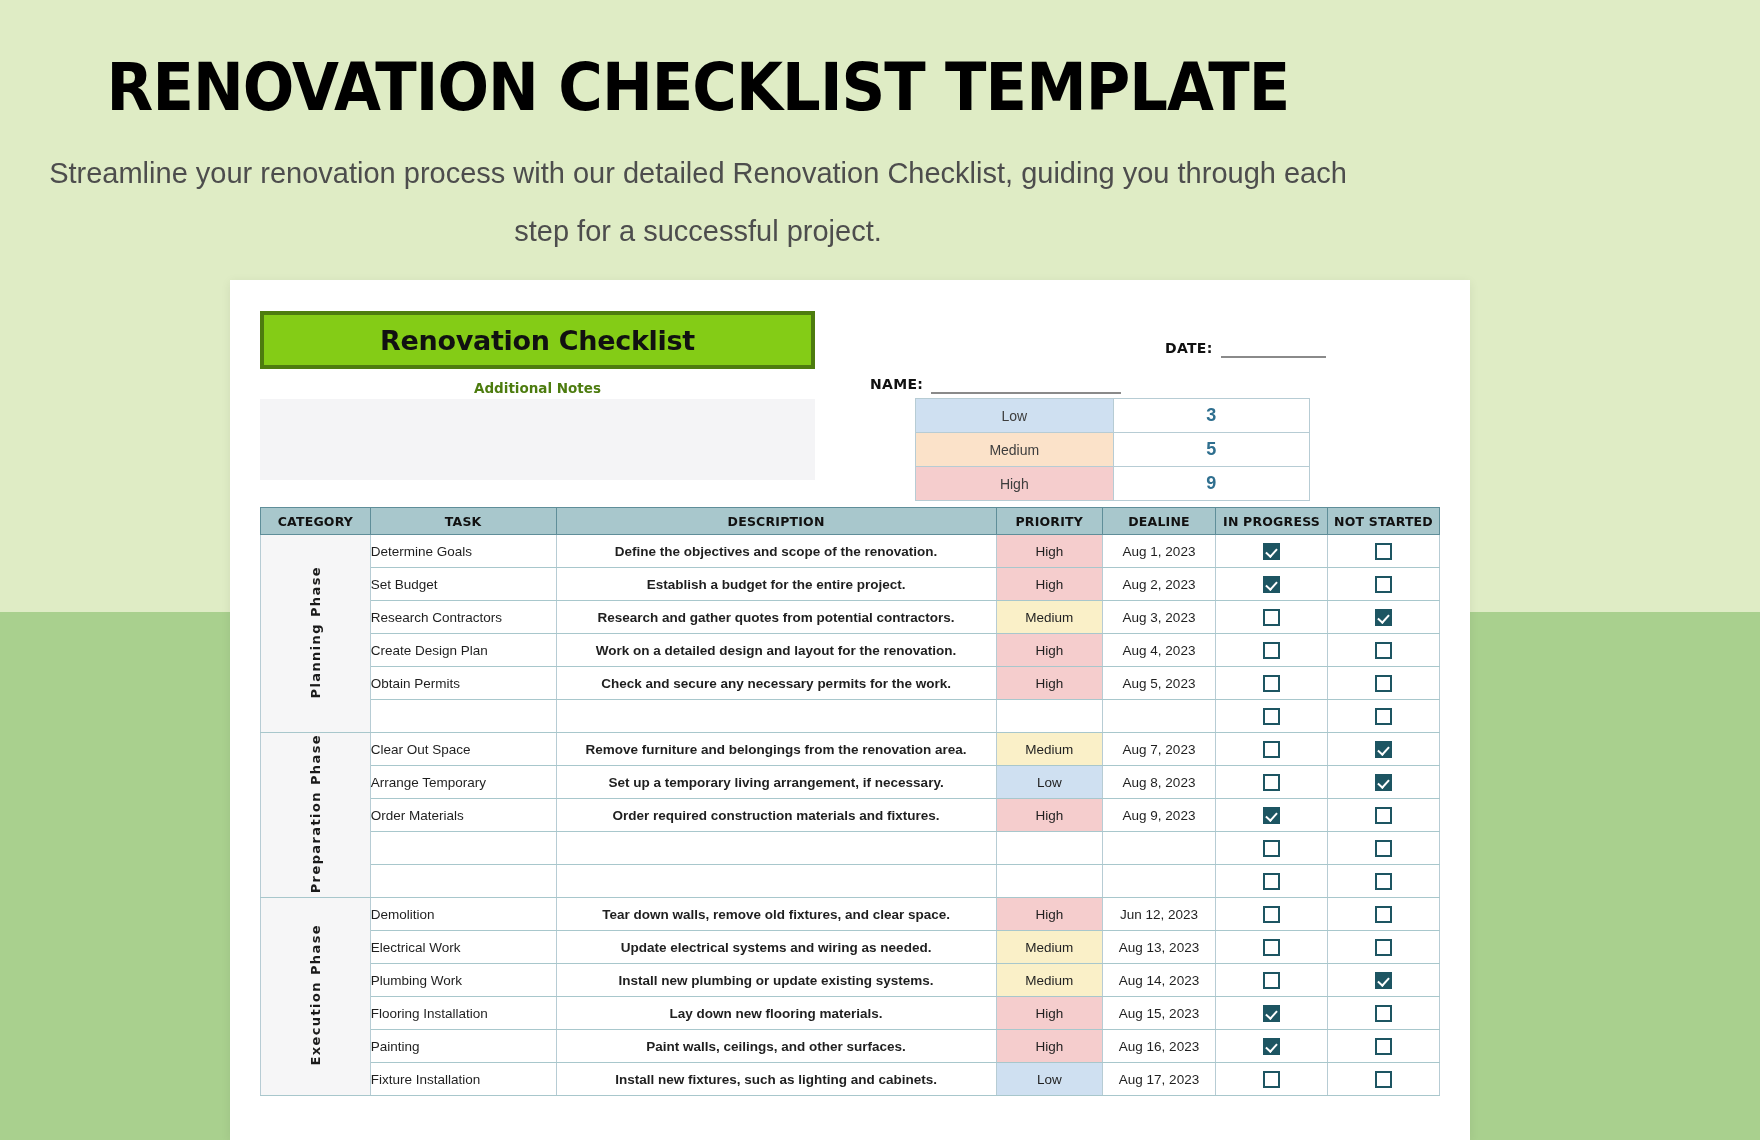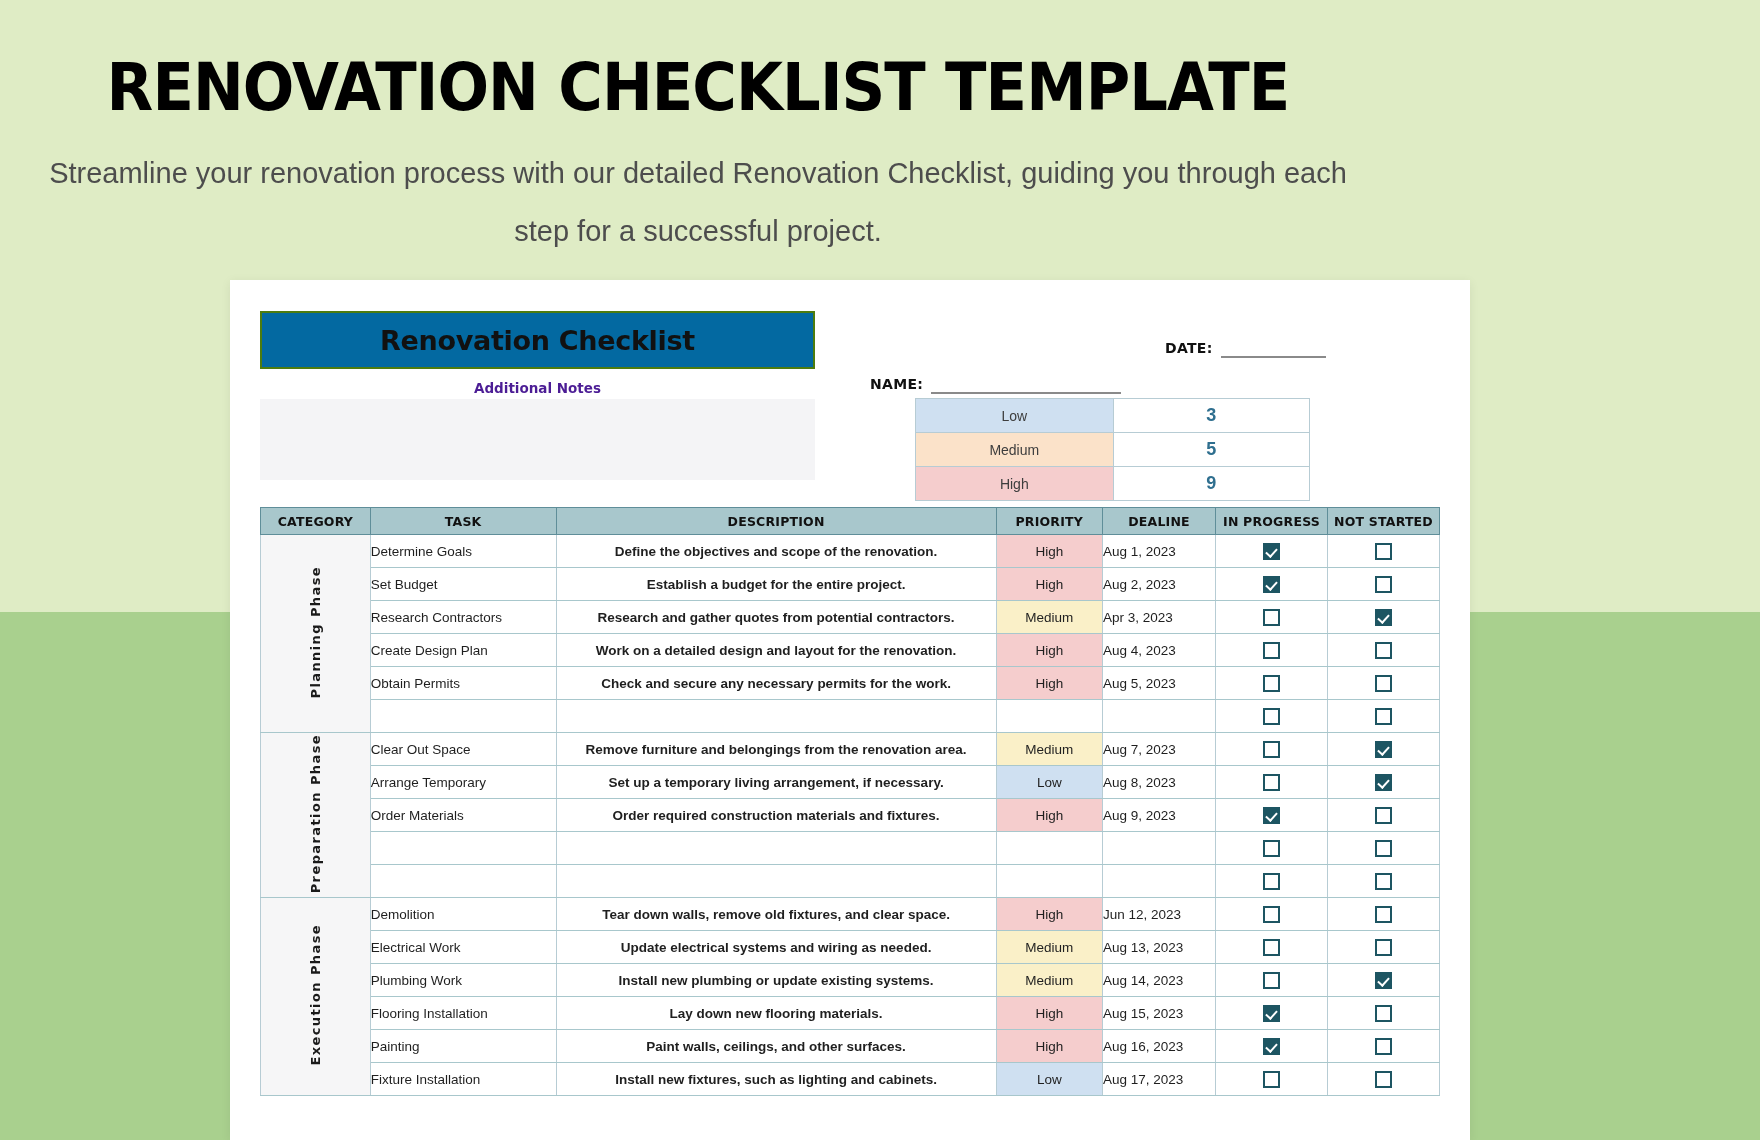--- a/index.html
+++ b/index.html
@@ -52,34 +52,34 @@
     background: #ffffff;
     z-index: 5;
     box-shadow: 0 2px 10px rgba(0,0,0,0.07);
     overflow: hidden;
   }
 
   
   .title-box {
     position: absolute; left: 30px; top: 31px;
     width: 555px; height: 58px;
-    background: #0369a1;
-    border: 2px solid #4d7c0f;
+    background: #84cc16;
+    border: 4px solid #4d7c0f;
     display: flex; align-items: center; justify-content: center;
   }
   .title-box span {
     font-size: 27px; font-weight: 700; color: #111;
     font-family: "DejaVu Sans", sans-serif;
     letter-spacing: -0.3px;
   }
 
   
   .notes-label {
     position: absolute; left: 30px; top: 100px; width: 555px;
-    text-align: center; font-size: 13.5px; font-weight: 700; color: #4c1d95;
+    text-align: center; font-size: 13.5px; font-weight: 700; color: #4d7c0f;
     font-family: "DejaVu Sans", sans-serif;
   }
   .notes-box {
     position: absolute; left: 30px; top: 119px;
     width: 555px; height: 81px;
     background: #f4f4f6;
   }
 
   
   .field { position: absolute; display: flex; align-items: flex-end; }
@@ -163,21 +163,21 @@
     writing-mode: vertical-rl;
     transform: rotate(180deg);
     font-size: 13px; font-weight: 700; color: #1a1a1a;
     font-family: "DejaVu Sans", sans-serif;
     letter-spacing: 1.4px;
     display: inline-block;
   }
   td.task-cell { text-align: left; }
   td.desc-cell { text-align: center; font-weight: bold; }
   td.pri-cell  { text-align: center; }
-  td.dead-cell { text-align: left; margin-left: 24px; }
+  td.dead-cell { text-align: center; margin-left: 24px; }
   td.chk-cell  { text-align: center; vertical-align: middle; }
 
   .pri-High   { background: #f5cdcd !important; }
   .pri-Medium { background: #faf0c8 !important; }
   .pri-Low    { background: #cfe0f1 !important; }
   .pri-none   { background: #ffffff !important; }
 
   .cb {
     display: inline-block; width: 17px; height: 17px;
     border: 2px solid #1d5562; background: #ffffff;
@@ -275,21 +275,21 @@
           <td class="desc-cell">Establish a budget for the entire project.</td>
           <td class="pri-cell pri-High">High</td>
           <td class="dead-cell">Aug 2, 2023</td>
           <td class="chk-cell"><span class="cb on"></span></td>
           <td class="chk-cell"><span class="cb"></span></td>
         </tr>
         <tr>
           <td class="task-cell">Research Contractors</td>
           <td class="desc-cell">Research and gather quotes from potential contractors.</td>
           <td class="pri-cell pri-Medium">Medium</td>
-          <td class="dead-cell">Apr 3, 2023</td>
+          <td class="dead-cell">Aug 3, 2023</td>
           <td class="chk-cell"><span class="cb"></span></td>
           <td class="chk-cell"><span class="cb on"></span></td>
         </tr>
         <tr>
           <td class="task-cell">Create Design Plan</td>
           <td class="desc-cell">Work on a detailed design and layout for the renovation.</td>
           <td class="pri-cell pri-High">High</td>
           <td class="dead-cell">Aug 4, 2023</td>
           <td class="chk-cell"><span class="cb"></span></td>
           <td class="chk-cell"><span class="cb"></span></td>

